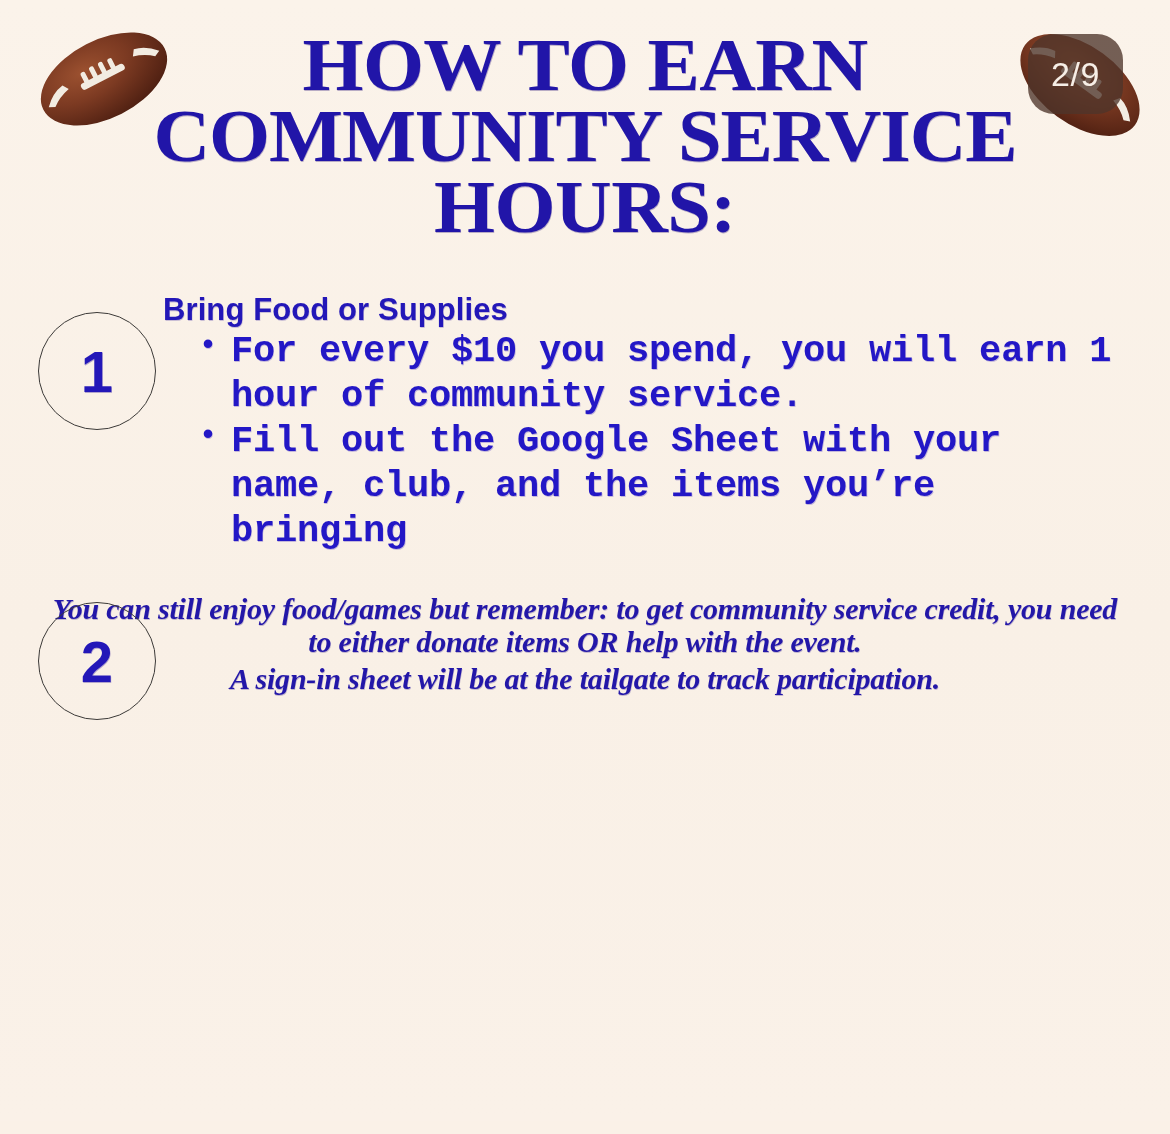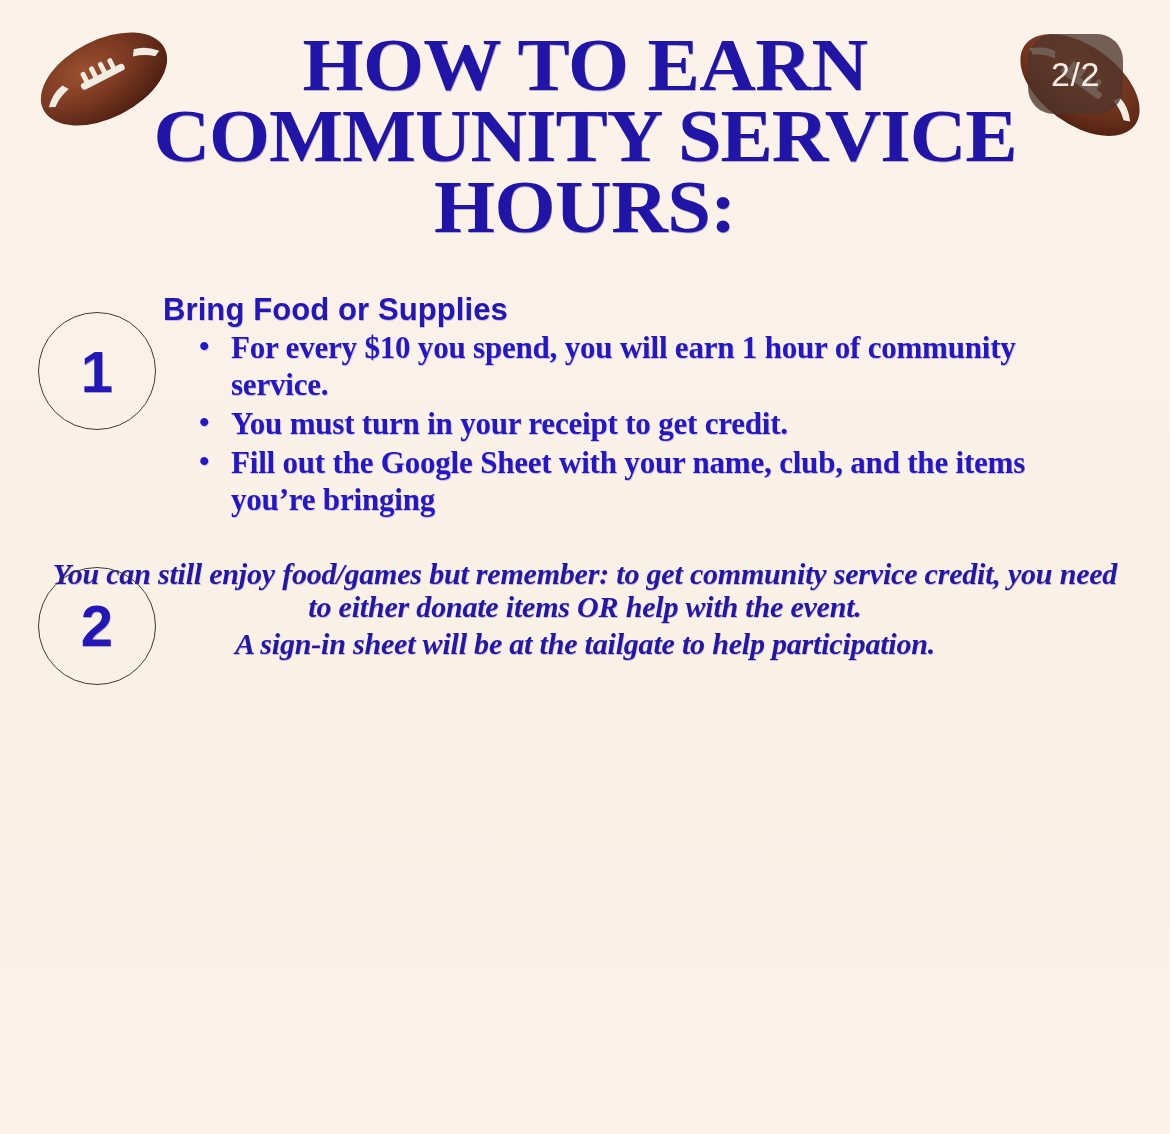--- a/index.html
+++ b/index.html
@@ -124,23 +124,23 @@
     text-shadow: 0.5px 0.5px 0 rgba(90,70,170,0.3);
   }
 
   ul.bullets {
     margin: 0;
     padding: 0 54px 0 28px;
     list-style: none;
   }
   ul.bullets li {
     position: relative;
-    font-family: Liberation Serif, serif;
-    font-weight: bold;
-    font-size: 31px;
+    font-family: Liberation Mono, monospace;
+    font-weight: bold;
+    font-size: 37px;
     line-height: 1.215;
     color: #2317c6;
     padding-left: 40px;
     margin-bottom: 1px;
     letter-spacing: -0.2px;
     text-shadow: 0.6px 0.6px 0 rgba(90,70,190,0.33);
   }
   ul.bullets li::before {
     content: "•";
     position: absolute;
@@ -221,39 +221,38 @@
         <rect x="46" y="41" width="48" height="7" rx="3" fill="#f2ece2"></rect>
         <g fill="#f2ece2">
           <rect x="51" y="31" width="5" height="12" rx="2"></rect>
           <rect x="61" y="30" width="5" height="13" rx="2"></rect>
           <rect x="71" y="30" width="5" height="13" rx="2"></rect>
           <rect x="81" y="31" width="5" height="12" rx="2"></rect>
         </g>
       </svg>
     </div>
 
-    <div class="page-badge">2/2</div>
+    <div class="page-badge">2/9</div>
   </div>
 
   <div class="steps">
 
     <div class="step step1">
       <div class="step-circle">1</div>
       <h2 class="step-title">Bring Food or Supplies</h2>
       <ul class="bullets">
         <li>For every $10 you spend, you will earn 1 hour of community service.</li>
-        <li>You must turn in your receipt to get credit.</li>
         <li>Fill out the Google Sheet with your name, club, and the items you’re bringing</li>
       </ul>
     </div>
 
     <div class="step step2">
       <div class="step-circle">2</div>
     </div>
 
   </div>
 
   <div class="closing">
     <p class="first">You can still enjoy food/games but remember: to get community service credit, you need to either donate items OR help with the event.</p>
-    <p class="second">A sign-in sheet will be at the tailgate to help participation.</p>
+    <p class="second">A sign-in sheet will be at the tailgate to track participation.</p>
   </div>
 
 </div>
 
 </body></html>

